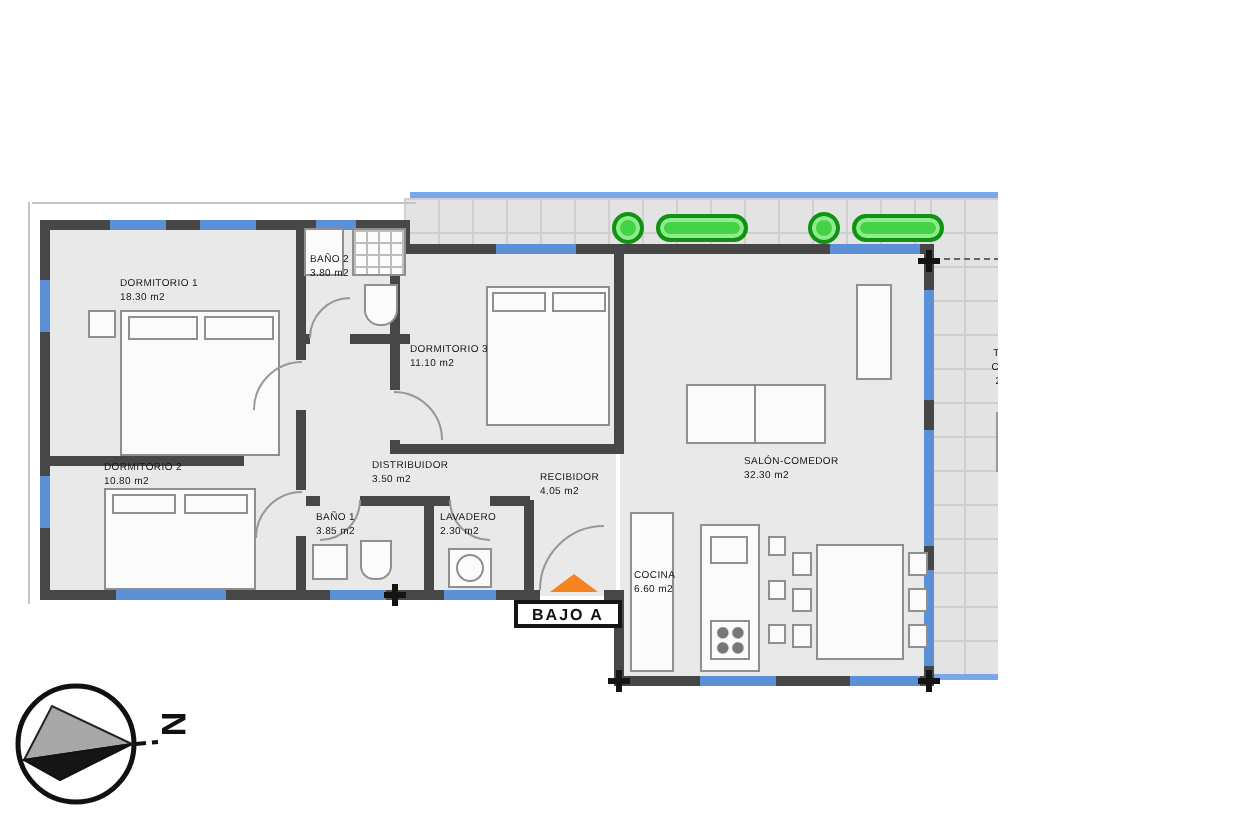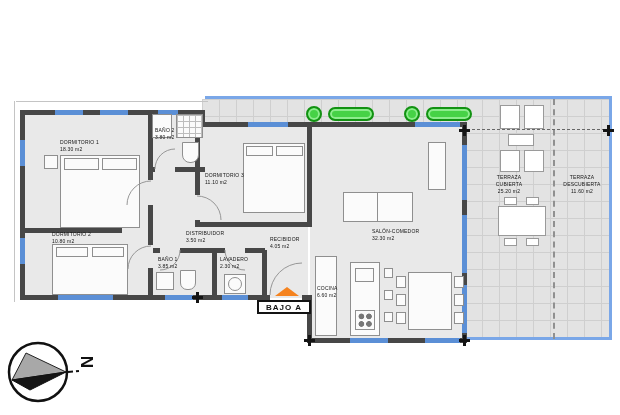--- a/index.html
+++ b/index.html
@@ -1,16 +1,16 @@
 <!DOCTYPE html>
 <html><head>
 <meta charset="utf-8">
 <style>
   html,body{margin:0;padding:0;background:#ffffff;}
-  #stage{position:relative;width:620px;height:415px;background:#ffffff;overflow:hidden;
+  #stage{position:relative;width:499px;height:415px;background:#ffffff;overflow:hidden;
          font-family:"Liberation Sans", sans-serif;text-decoration:underline;}
   .flr{position:absolute;background:#e9e9e9;}
   .ter{position:absolute;background-color:#e3e3e3;
        background-image:linear-gradient(#cfcfcf 1px,transparent 1px),
                         linear-gradient(90deg,#cfcfcf 1px,transparent 1px);
        background-size:17px 17px;}
   .w{position:absolute;background:#474747;}
   .win{position:absolute;background:#5b8fd6;}
   .edge{position:absolute;background:#7aa7e8;}
   .thin{position:absolute;background:#c4c4c4;}

